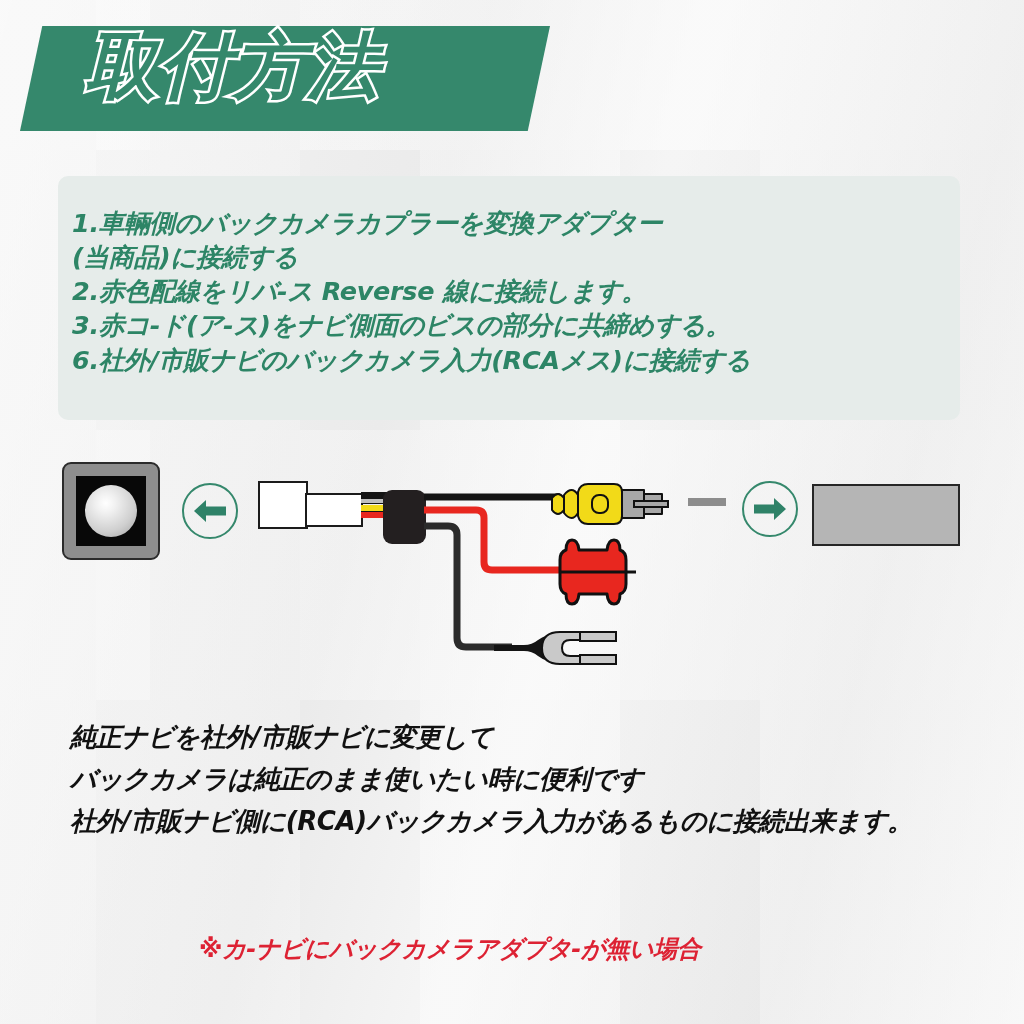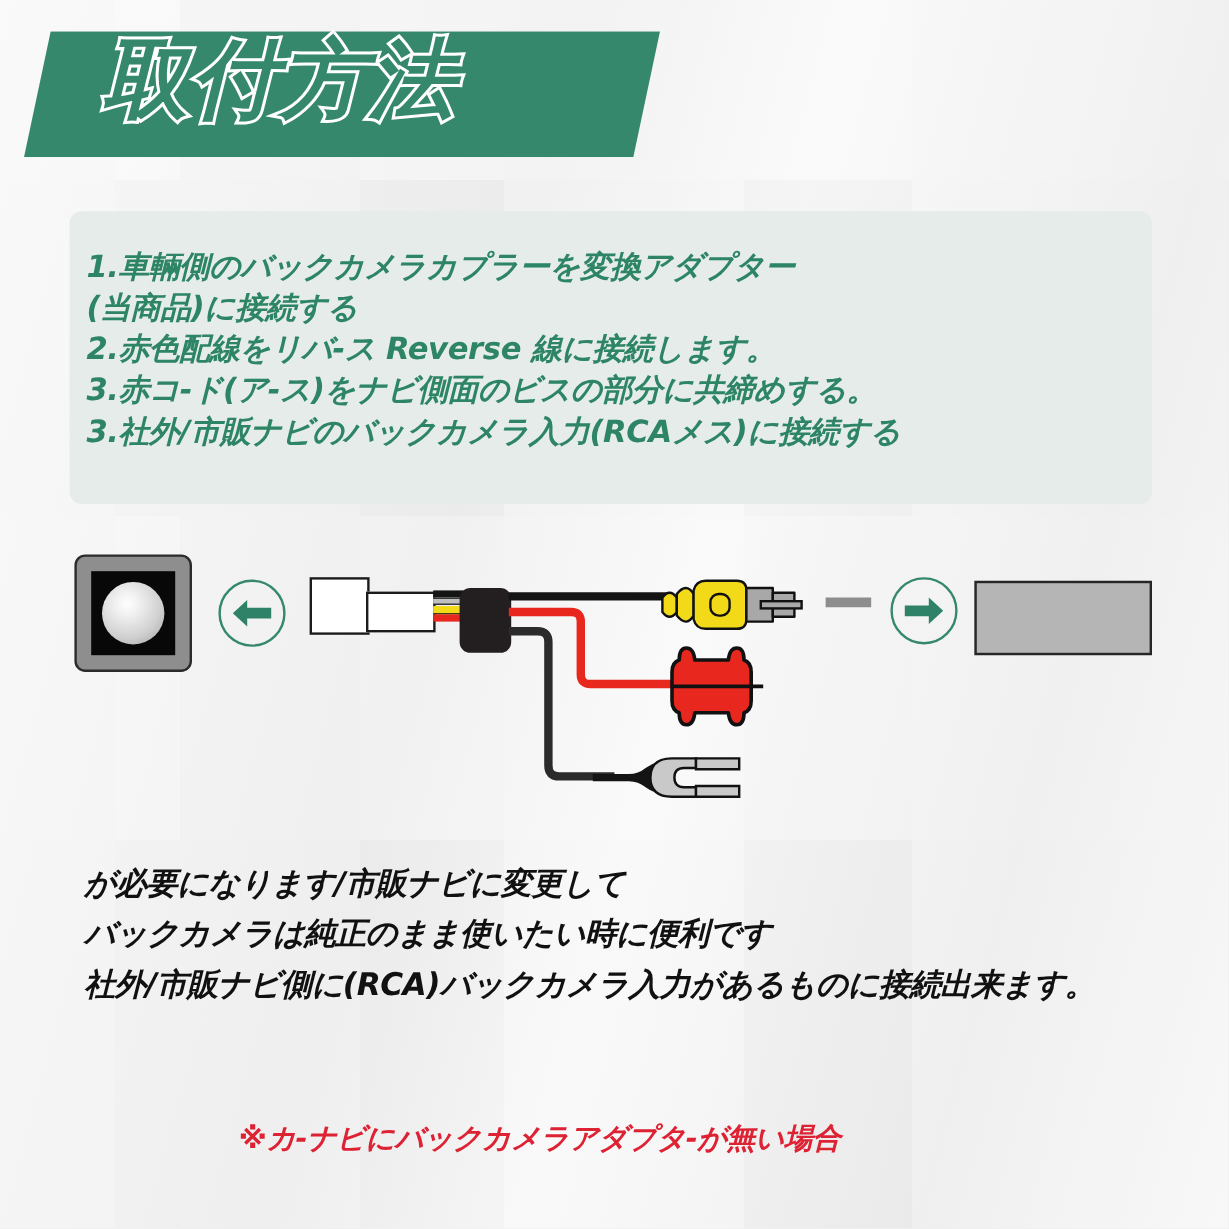--- a/index.html
+++ b/index.html
@@ -175,21 +175,21 @@
 
   <div id="header-banner"></div>
   <div id="header-title">取付方法</div>
 
   <div id="instruction-panel"></div>
   <div id="instruction-list">
     <span class="step">1.車輛側のバックカメラカプラーを変換アダプター</span>
     <span class="step">(当商品)に接続する</span>
     <span class="step">2.赤色配線をリバ-ス Reverse 線に接続します。</span>
     <span class="step">3.赤コ-ド(ア-ス)をナビ側面のビスの部分に共締めする。</span>
-    <span class="step">3.社外/市販ナビのバックカメラ入力(RCAメス)に接続する</span>
+    <span class="step">6.社外/市販ナビのバックカメラ入力(RCAメス)に接続する</span>
   </div>
 
   <div id="diagram">
 
     <div id="camera-icon">
       <div id="camera-body">
         <div id="camera-lens"></div>
       </div>
     </div>
 
@@ -252,21 +252,21 @@
     <div id="arrow-right-circle" class="arrow-circle">
       <svg class="arrow-glyph" viewBox="0 0 34 26">
         <polygon points="33,13 21,2 21,8.5 1,8.5 1,17.5 21,17.5 21,24" fill="#2f8268"></polygon>
       </svg>
     </div>
 
     <div id="nav-unit"></div>
   </div>
 
   <div id="description">
-    <span class="line">が必要になります/市販ナビに変更して</span>
+    <span class="line">純正ナビを社外/市販ナビに変更して</span>
     <span class="line">バックカメラは純正のまま使いたい時に便利です</span>
     <span class="line">社外/市販ナビ側に(RCA)バックカメラ入力があるものに接続出来ます。</span>
   </div>
 
   <div id="notice">
     <span class="line">※カ-ナビにバックカメラアダプタ-が無い場合</span>
   </div>
 
 </div>
 

